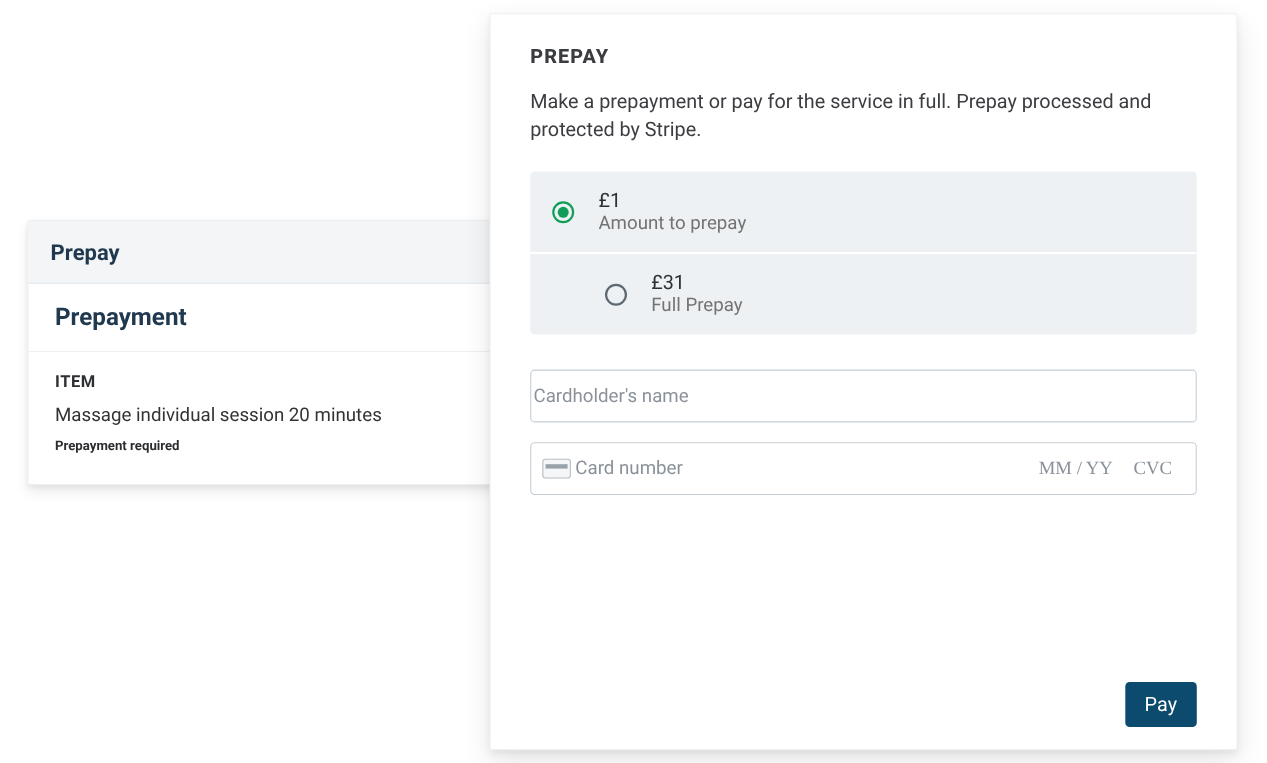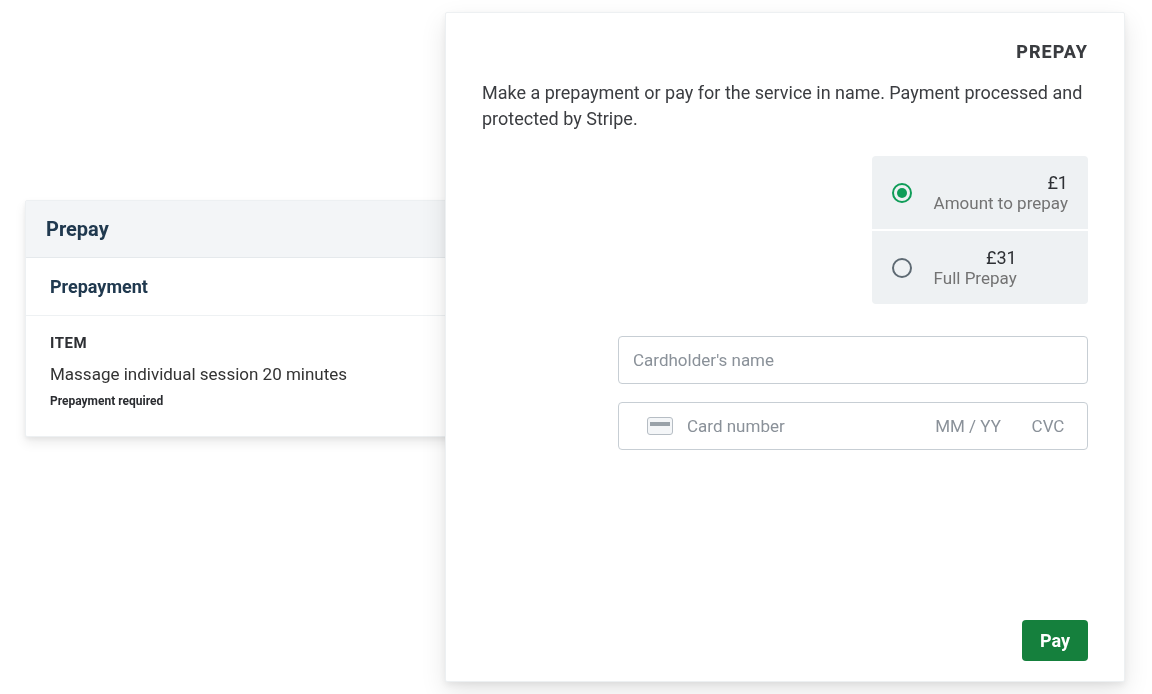--- a/index.html
+++ b/index.html
@@ -1,15 +1,15 @@
 <!DOCTYPE html>
 <html><head>
 <meta charset="utf-8">
 <style>
-  * { box-sizing: border-box; font-family: -apple-system, BlinkMacSystemFont, "Segoe UI", Roboto, "Helvetica Neue", Arial, sans-serif; align-items: flex-end; }
+  * { box-sizing: border-box; font-family: -apple-system, BlinkMacSystemFont, "Segoe UI", Roboto, "Helvetica Neue", Arial, sans-serif; }
   body {
     margin: 0;
     width: 1152px;
     height: 694px;
     background: #ffffff;
     position: relative;
     overflow: hidden;
   }
 
   
@@ -26,21 +26,21 @@
   }
   .left-header {
     background: #f3f5f7;
     padding: 16px 20px;
     font-size: 20px;
     font-weight: 700;
     border-bottom: 1px solid #e5e9ec;
   }
   .left-subheader {
     padding: 18px 24px;
-    font-size: 18px;
+    font-size: 22px;
     font-weight: 700;
     border-bottom: 1px solid #eef1f3;
     color: #20394f;
   }
   .left-body {
     padding: 18px 24px 28px 24px;
   }
   .item-label {
     font-size: 15px;
     font-weight: 700;
@@ -93,21 +93,21 @@
     border-radius: 4px;
     overflow: hidden;
   }
   .option {
     display: flex;
     align-items: center;
     padding: 16px 20px;
     border-bottom: 2px solid #ffffff;
     cursor: pointer;
   }
-  .option:last-child { border-bottom: none; }
+  .option:last-child { border-bottom: none; margin-left: 48px; }
   .radio {
     width: 20px;
     height: 20px;
     border-radius: 50%;
     border: 2px solid #5e6a73;
     margin-right: 22px;
     position: relative;
     flex-shrink: 0;
   }
   .radio.selected {
@@ -134,37 +134,36 @@
     margin-top: 32px;
     display: flex;
     flex-direction: column;
     gap: 18px;
   }
   .input {
     width: 100%;
     height: 48px;
     border: 1px solid #c7ced4;
     border-radius: 4px;
-    padding: 0 14px;
+    padding: 0 2px;
     font-size: 17px;
     color: #333;
     outline: none;
     background:#fff;
   }
   .input::placeholder { color: #8a9199; }
 
   .card-row {
     width: 100%;
     height: 48px;
     border: 1px solid #c7ced4;
     border-radius: 4px;
-    padding: 0 14px 0 28px;
+    padding: 0 14px 0 10px;
     display: flex;
     align-items: center;
-    gap: 10px;
     background:#fff;
   }
   .card-icon {
     width: 26px;
     height: 18px;
     border: 1px solid #b6bdc4;
     border-radius: 3px;
     position: relative;
     background: #f4f6f8;
     flex-shrink:0;
@@ -187,56 +186,57 @@
   }
   .card-input::placeholder { color: #8a9199; }
   .card-aux {
     width: 90px;
     border: none;
     outline: none;
     font-size: 17px;
     color: #333;
     background: transparent;
     text-align: center;
+    font-family: Liberation Serif, serif;
   }
   .card-aux::placeholder { color: #8a9199; }
   .card-cvc { width: 50px; }
 
   .pay-row {
     margin-top: auto;
     display: flex;
     justify-content: flex-end;
   }
   .pay-btn {
-    background: #15803d;
+    background: #0c4a6e;
     color: #fff;
     border: none;
     border-radius: 4px;
     padding: 10px 18px;
     font-size: 18px;
-    font-weight: 700;
+    font-weight: 400;
     cursor: pointer;
   }
 </style>
 </head>
 <body>
 
 <div class="left-card">
   <div class="left-header">Prepay</div>
   <div class="left-subheader">Prepayment</div>
   <div class="left-body">
     <div class="item-label">ITEM</div>
     <div class="item-name">Massage individual session 20 minutes</div>
     <div class="item-note">Prepayment required</div>
   </div>
 </div>
 
 <div class="right-card">
   <div class="rc-title">PREPAY</div>
-  <div class="rc-desc">Make a prepayment or pay for the service in name. Payment processed and protected by Stripe.</div>
+  <div class="rc-desc">Make a prepayment or pay for the service in full. Prepay processed and protected by Stripe.</div>
 
   <div class="option-group">
     <div class="option">
       <span class="radio selected"></span>
       <span class="opt-text">
         <span class="opt-amount">£1</span>
         <span class="opt-label">Amount to prepay</span>
       </span>
     </div>
     <div class="option">

